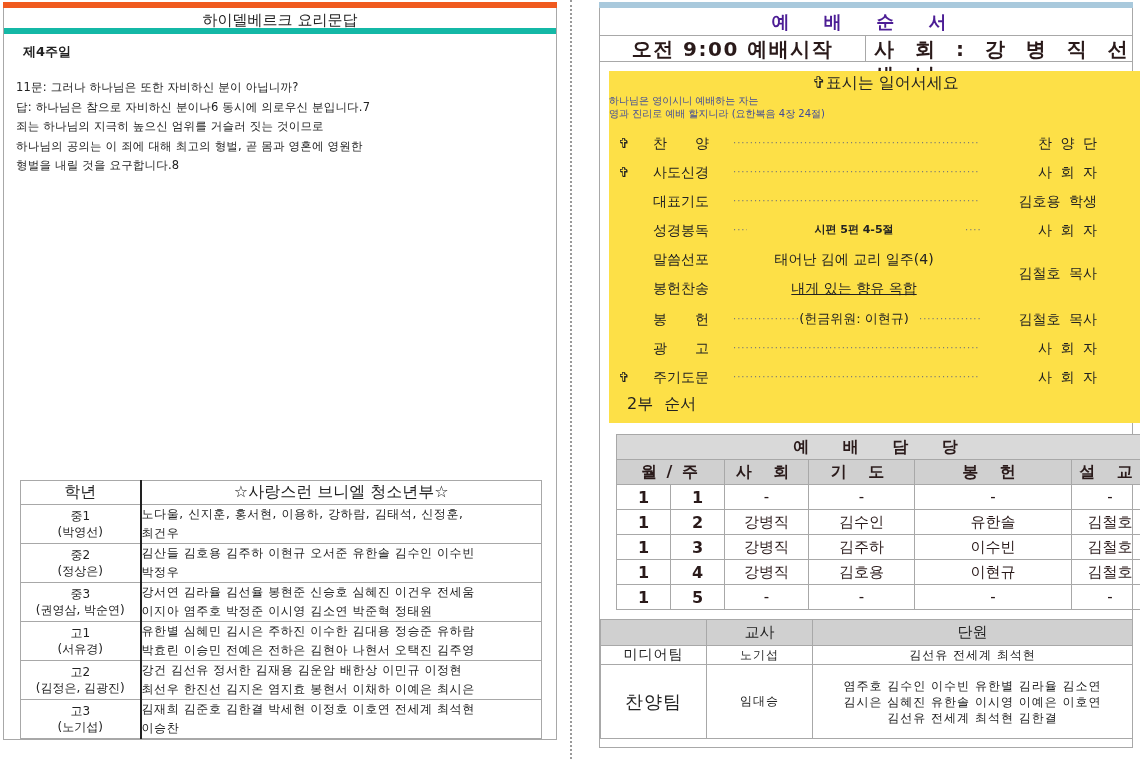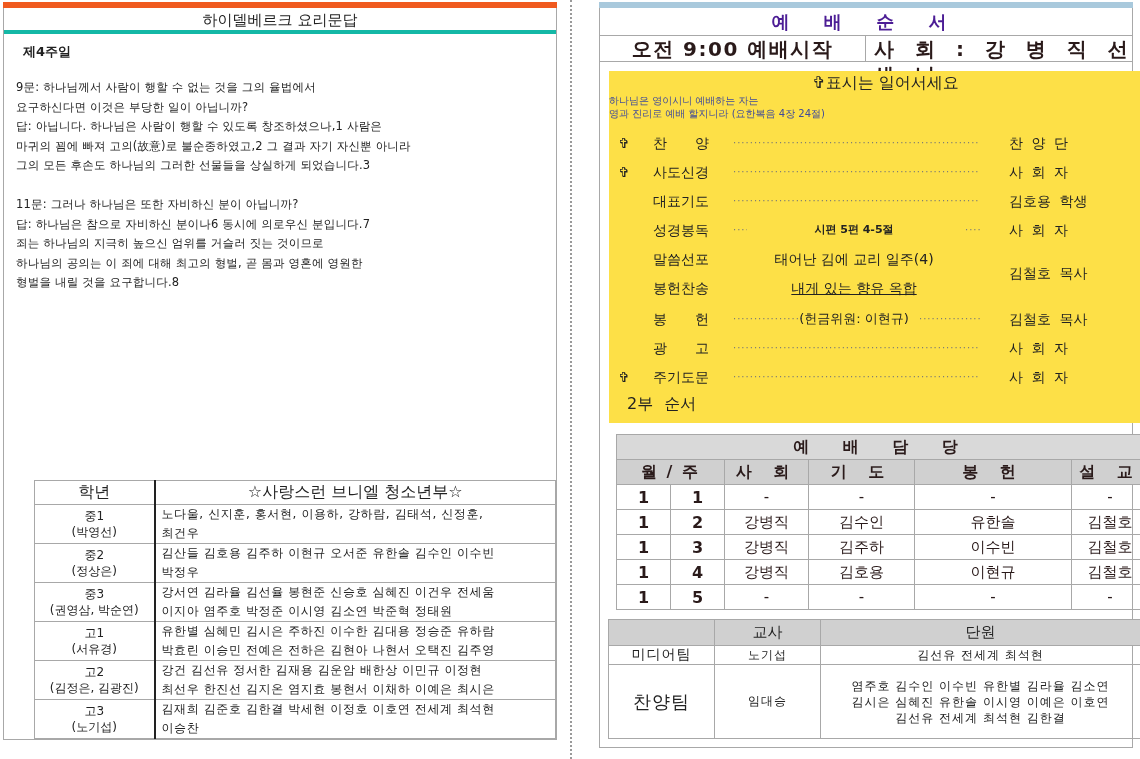--- a/index.html
+++ b/index.html
@@ -2,84 +2,79 @@
 <html><head>
 <meta charset="utf-8">
 <style>
   * { box-sizing: border-box; margin: 0; padding: 0; }
   html, body { width: 1140px; height: 759px; background: #ffffff; overflow: hidden; }
   body { position: relative; font-family: "DejaVu Sans", "Liberation Sans", sans-serif; color: #222; }
 
   
   .left { position: absolute; left: 3px; top: 2px; width: 554px; height: 738px; border: 1px solid #a8a8a8; border-top: none; }
   .left-topbar { height: 6px; background: #f05a1f; margin-left: -1px; margin-right: -1px; }
-  .left-title { height: 26px; border-bottom: 4px solid #14b8a6; text-align: center; font-size: 15px; line-height: 24px; color: #222; }
+  .left-title { height: 26px; border-bottom: 6px solid #14b8a6; text-align: center; font-size: 15px; line-height: 24px; color: #222; }
   .week { font-size: 13px; font-weight: bold; padding: 9px 0 0 19px; height: 44px; }
   .qa { font-size: 11.5px; line-height: 19.5px; padding-left: 12px; color: #222; letter-spacing: 0.2px; }
   .qa p { margin-bottom: 19.5px; white-space: pre; }
 
-  .youth { position: absolute; left: 16px; top: 478px; width: 522px; border-collapse: collapse; font-size: 12px; margin-left: 14px; }
+  .youth { position: absolute; left: 16px; top: 478px; width: 522px; border-collapse: collapse; font-size: 12px; }
   .youth td, .youth th { border: 1px solid #a8a8a8; }
   .youth th { font-weight: normal; height: 24px; font-size: 16px; }
   .youth td.grade { width: 120px; text-align: center; border-right: 2px solid #222; line-height: 16px; padding: 1px 0; }
   .youth th.grade { border-right: 2px solid #222; }
-  .youth td.names { padding-left: 6px; line-height: 19px; letter-spacing: 0.6px; }
+  .youth td.names { padding-left: 0; line-height: 19px; letter-spacing: 0.6px; }
 
   
   .divider { position: absolute; left: 570px; top: 0; width: 0; height: 759px; border-left: 2px dashed #9a9a9a; }
   .divider { border-left-style: dotted; }
 
   
   .right { position: absolute; left: 599px; top: 2px; width: 534px; height: 746px; border: 1px solid #a8a8a8; border-top: none; }
   .right-topbar { height: 6px; background: #a9c9dc; margin-left: -1px; margin-right: -1px; }
   .r-title { height: 28px; text-align: center; font-size: 18px; font-weight: bold; letter-spacing: 14px; border-bottom: 1px solid #a8a8a8; line-height: 28px; color: #4c1d95; }
   .r-sub { height: 26px; display: flex; border-bottom: 1px solid #a8a8a8; font-weight: bold; font-size: 20px; color: #2a1a1a; line-height: 26px; }
   .r-sub .start { width: 266px; text-align: center; border-right: 1px solid #a8a8a8; letter-spacing: 1.5px; }
   .r-sub .host { flex: 1; padding-left: 8px; word-spacing: 6px; letter-spacing: 4px; }
 
   .order { position: absolute; left: 9px; top: 69px; width: 553px; height: 352px; background: #fde047; }
   .order .stand { text-align: center; font-size: 16px; margin-top: 2px; color: #222; }
   .order .verse { text-align: left; font-size: 10px; color: #3f4a9a; line-height: 13px; }
   .row { position: absolute; left: 0; width: 512px; height: 24px; font-size: 14px; line-height: 24px; }
   .row .cross { position: absolute; left: 9px; font-size: 14px; }
   .row .label { position: absolute; left: 44px; width: 56px; text-align: justify; text-align-last: justify; }
   .row .dots { position: absolute; left: 124px; width: 246px; overflow: hidden; white-space: nowrap; color: #777; font-size: 10px; letter-spacing: 1px; }
-  .row .who { position: absolute; left: 400px; width: 100px; text-align: left; word-spacing: 4px; }
+  .row .who { position: absolute; left: 388px; width: 100px; text-align: right; word-spacing: 4px; }
   .row .mid { position: absolute; left: 120px; width: 250px; text-align: center; font-size: 14px; }
   .mid.small { font-size: 11px; font-weight: bold; }
   .sermon { font-size: 17px; }
   .hymn { font-size: 17px; text-decoration: underline; }
   .second { position: absolute; left: 18px; top: 323px; font-size: 16px; word-spacing: 6px; }
 
   .duty { position: absolute; left: 16px; top: 432px; width: 533px; border-collapse: collapse; font-size: 15px; color: #2a1a1a; }
   .duty td, .duty th { border: 1px solid #a8a8a8; text-align: center; height: 25px; }
   .duty .head th { background: #d9d9d9; font-weight: bold; letter-spacing: 14px; font-size: 16px; }
   .duty .cols th { background: #d0d0d0; font-weight: bold; letter-spacing: 8px; font-size: 16px; }
   .duty td.num { font-weight: bold; font-size: 16px; }
 
-  .teams { position: absolute; left: 8px; top: 617px; width: 533px; border-collapse: collapse; font-size: 12px; color: #222; }
+  .teams { position: absolute; left: 0; top: 617px; width: 533px; border-collapse: collapse; font-size: 12px; color: #222; }
   .teams td, .teams th { border: 1px solid #a8a8a8; text-align: center; }
   .teams th { background: #d0d0d0; font-weight: normal; font-size: 15px; height: 26px; }
   .teams td { height: 16px; letter-spacing: 1px; }
   .teams td.big { font-size: 18px; }
   .teams td.members { line-height: 16px; padding: 6px 4px; }
 </style>
 </head>
 <body>
 
 <div class="left">
   <div class="left-topbar"></div>
   <div class="left-title">하이델베르크 요리문답</div>
   <div class="week">제4주일</div>
   <div class="qa">
-    <p>9문: 하나님께서 사람이 행할 수 없는 것을 그의 율법에서
-요구하신다면 이것은 부당한 일이 아닙니까?
-답: 아닙니다. 하나님은 사람이 행할 수 있도록 창조하셨으나,1 사람은
-마귀의 꾐에 빠져 고의(故意)로 불순종하였고,2 그 결과 자기 자신뿐 아니라
-그의 모든 후손도 하나님의 그러한 선물들을 상실하게 되었습니다.3</p>
     <p>11문: 그러나 하나님은 또한 자비하신 분이 아닙니까?
 답: 하나님은 참으로 자비하신 분이나6 동시에 의로우신 분입니다.7
 죄는 하나님의 지극히 높으신 엄위를 거슬러 짓는 것이므로
 하나님의 공의는 이 죄에 대해 최고의 형벌, 곧 몸과 영혼에 영원한
 형벌을 내릴 것을 요구합니다.8</p>
   </div>
 
   <table class="youth">
     <tbody>
         <tr>

